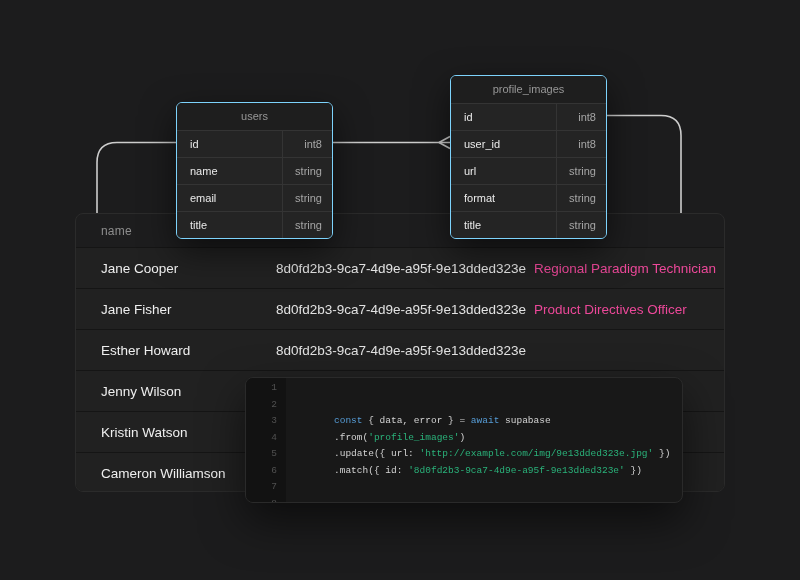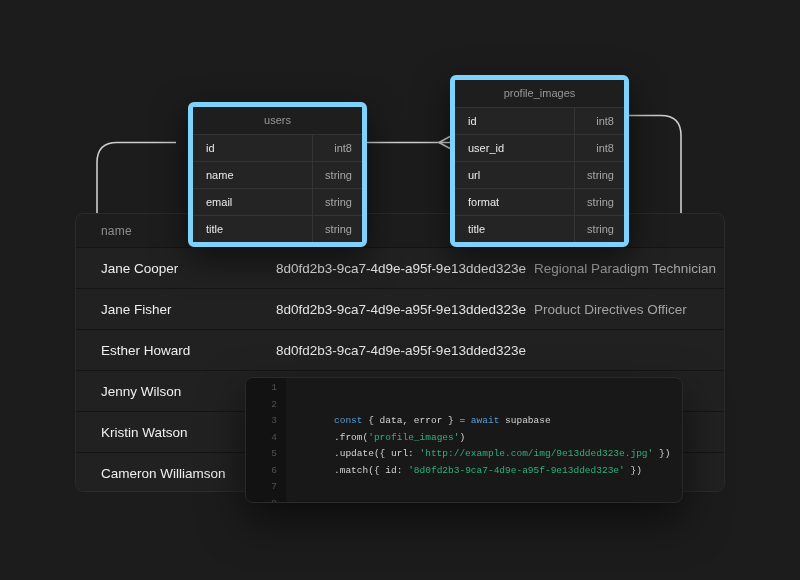--- a/index.html
+++ b/index.html
@@ -22,30 +22,30 @@
     align-items:center; padding-left:25px; box-sizing:border-box;
     color:#8d8d8d; font-size:12px; letter-spacing:.2px;
   }
   .dt-row {
     height:41px; box-sizing:border-box; border-top:1px solid #151515;
     display:grid; grid-template-columns:175px 258px 1fr;
     align-items:center; padding-left:25px;
     background:#212121; color:#efefef; font-size:13.5px;
   }
   .dt-cell-uuid { color:#e2e2e2; }
-  .dt-cell-title { color:#a3a3a3; }
+  .dt-cell-title { color:#ec4899; }
 
   
   .schema-card {
-    position:absolute; width:179px; box-sizing:border-box;
-    background:#242424; border:5px solid #7dd3fc; border-radius:6px;
+    position:absolute; width:157px; box-sizing:border-box;
+    background:#242424; border:1px solid #7dd3fc; border-radius:6px;
     box-shadow:0 12px 34px rgba(0,0,0,.55);
     overflow:hidden; z-index:3; font-size:11px;
   }
-  .card-users { left:176px; top:102px;margin-left:12px; }
+  .card-users { left:176px; top:102px; }
   .card-profile { left:450px; top:75px; }
   .card-header {
     height:27px; line-height:27px; text-align:center;
     color:#979797; background:#1e1e1e;
   }
   .card-row {
     height:27px; box-sizing:border-box; border-top:1px solid #343434;
     display:grid; grid-template-columns:1fr 50px; align-items:center;
     background:#242424;
     gap:12px;

